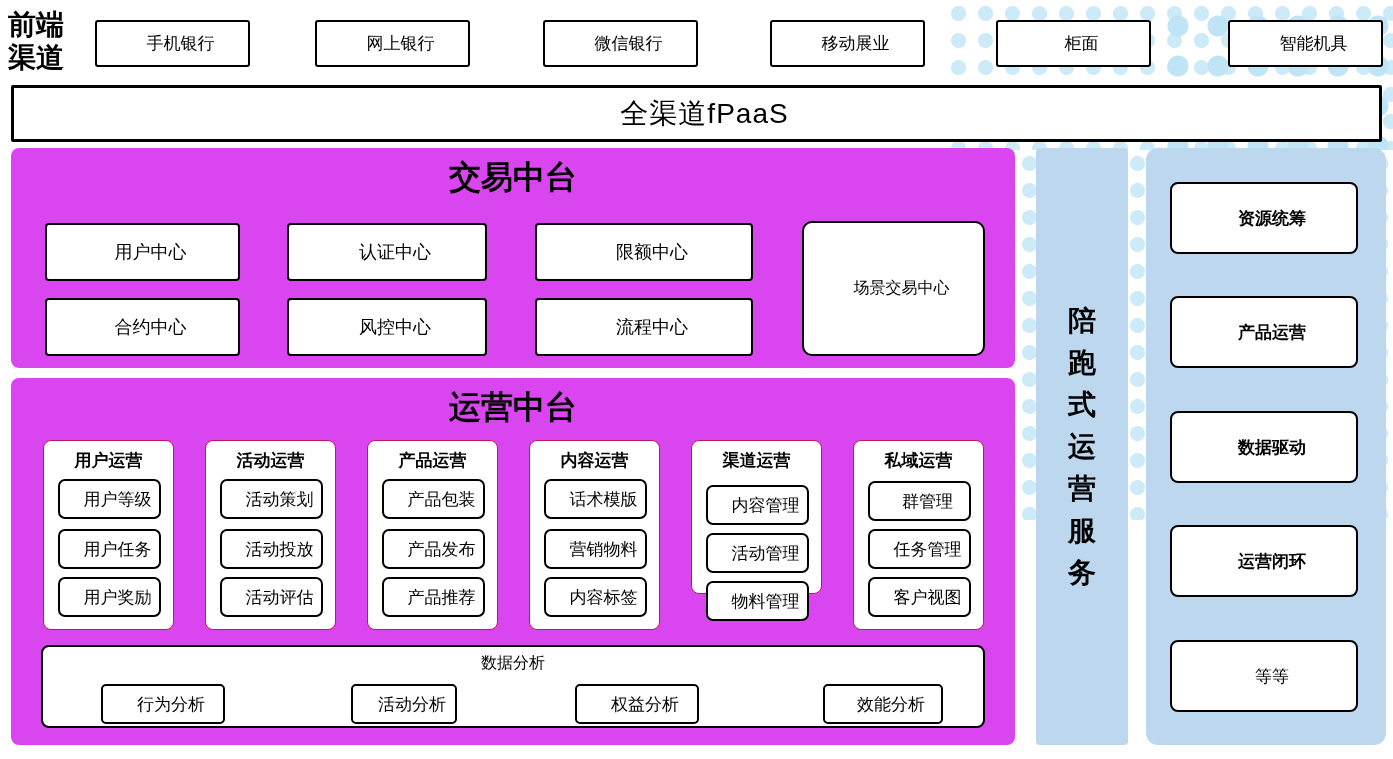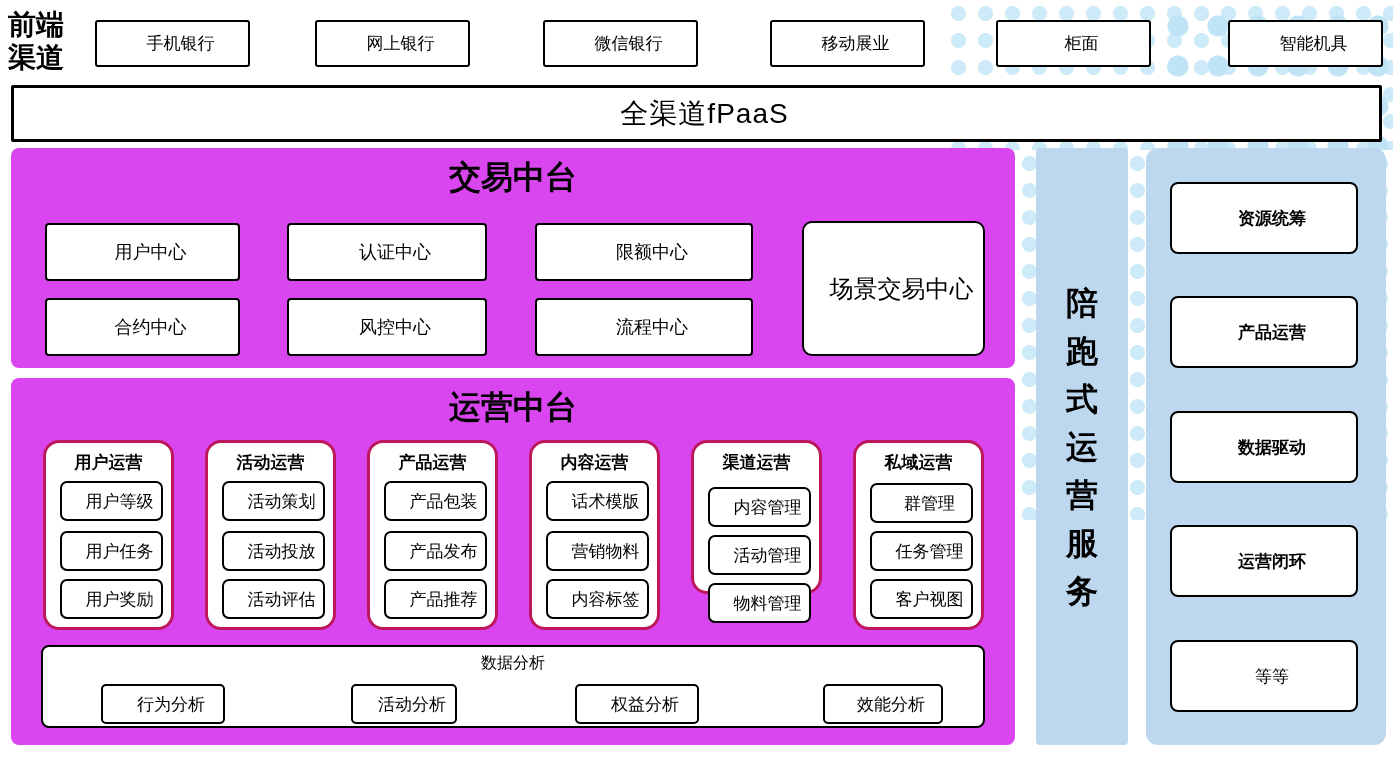--- a/index.html
+++ b/index.html
@@ -9,29 +9,29 @@
   .dots{position:absolute;pointer-events:none;}
   .dots-a{background-image:radial-gradient(circle,#cdeaf8 7px,transparent 8px);background-size:27px 27px;}
   .dots-b{background-image:radial-gradient(circle,#bfe4f6 10px,transparent 11px);background-size:40px 40px;background-position:8px 6px;}
   .wbox{position:absolute;background:#fff;border:2px solid #000;display:flex;align-items:center;justify-content:center;box-sizing:border-box;padding-left:16px;}
   .channel{border-radius:3px;font-size:17px;font-weight:500;}
   .fpaas{border-width:3px;border-radius:2px;font-size:28px;font-weight:500;letter-spacing:1px;}
   .fe-label{font-family:"DejaVu Serif",serif;font-weight:bold;font-size:28px;line-height:1.18;width:64px;}
   .section{position:absolute;background:#d946ef;border-radius:8px;box-sizing:border-box;}
   .sec-title{position:absolute;left:0;right:0;top:8px;text-align:center;font-family:"DejaVu Serif",serif;font-weight:bold;font-size:32px;}
   .center-box{border-radius:4px;font-size:18px;font-weight:500;}
-  .scene-box{border-radius:10px;font-size:24px;font-weight:500;}
-  .opcol{position:absolute;background:#fff;border:3px solid #be185d;border-radius:16px;box-sizing:border-box;}
+  .scene-box{border-radius:10px;font-size:16px;font-weight:500;}
+  .opcol{position:absolute;background:#fff;border:1px solid #be185d;border-radius:8px;box-sizing:border-box;}
   .opcol-title{position:absolute;left:0;right:0;top:8px;text-align:center;font-size:17px;font-weight:600;}
   .opcol-item{left:14px;width:103px;height:40px;border-radius:7px;font-size:17px;font-weight:500;}
   .analysis{position:absolute;background:#fff;border:2px solid #000;border-radius:8px;box-sizing:border-box;}
   .analysis-title{position:absolute;left:0;right:0;top:6px;text-align:center;font-size:16px;font-weight:500;}
   .analysis-item{top:37px;height:40px;border-radius:5px;font-size:17px;font-weight:500;}
   .sidebar{position:absolute;background:#bdd7ee;border-radius:4px;display:flex;align-items:center;justify-content:center;}
-  .sidebar-text{width:54px;text-align:center;font-size:32px;font-weight:600;line-height:1.5;}
+  .sidebar-text{width:54px;text-align:center;font-size:28px;font-weight:600;line-height:1.5;}
   .panel{position:absolute;background:#bdd7ee;border-radius:12px;}
   .panel-item{left:24px;width:188px;height:72px;border-radius:8px;font-size:17px;}
   .w800{font-weight:800;}
   .w600{font-weight:600;}
   .w400{font-weight:400;}
 </style>
 </head>
 <body>
 
 <div id="stage">

